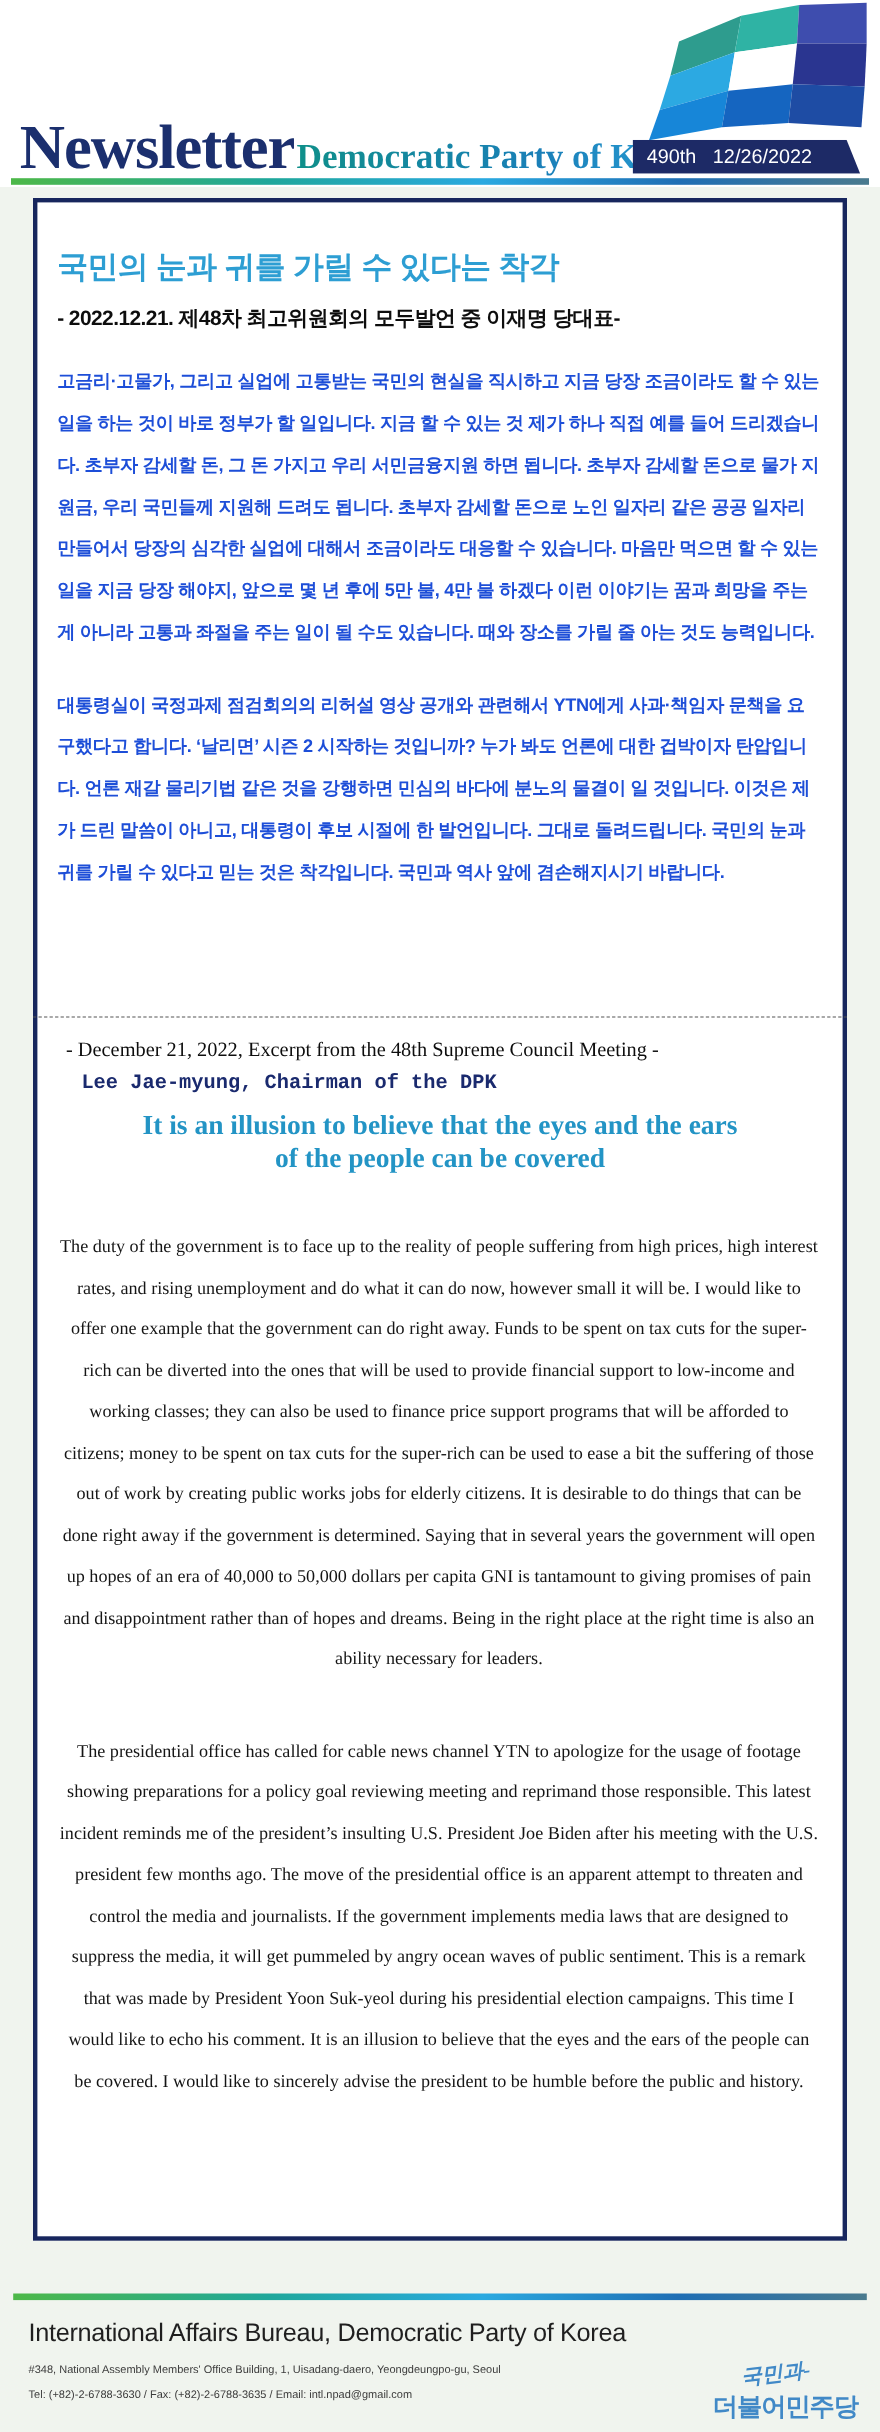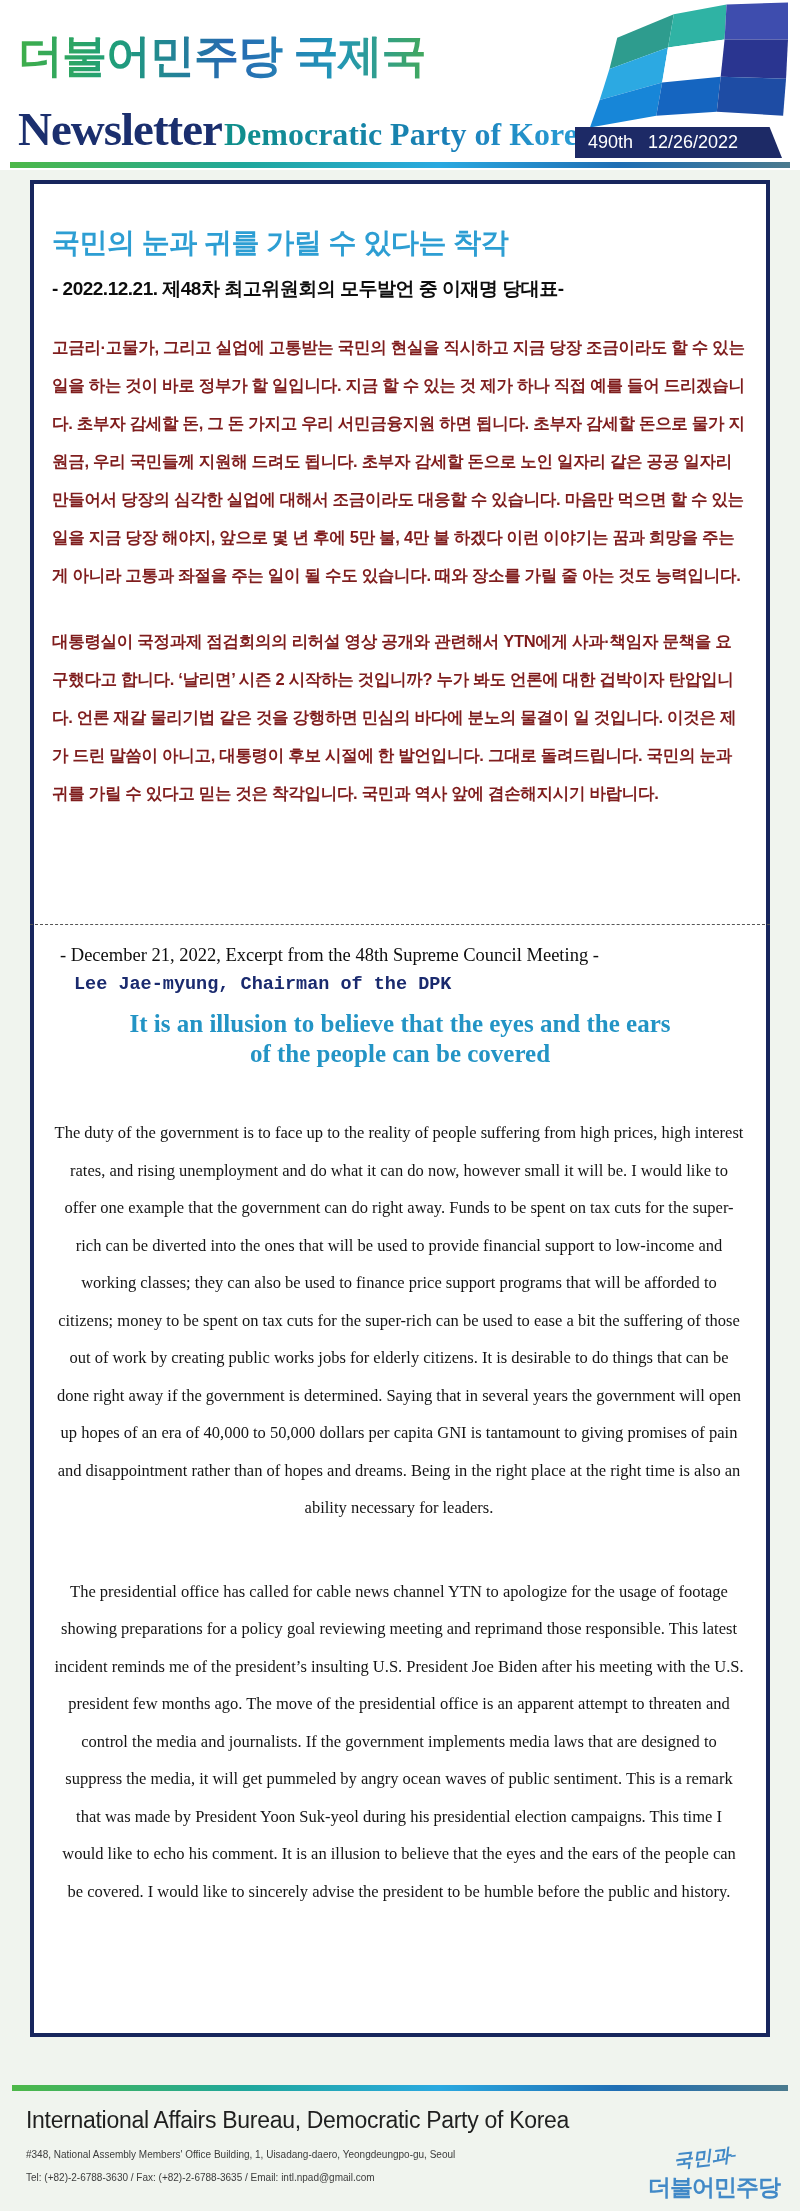--- a/index.html
+++ b/index.html
@@ -17,21 +17,21 @@
   .org-logo {
     position:absolute; left:18px; top:26px;
     font-size:45px; font-weight:bold; letter-spacing:-1px;
     background:linear-gradient(90deg,#3fae49 0%,#1f9e7a 24%,#2769b2 52%,#2196b8 78%,#42a85c 100%);
     -webkit-background-clip:text; background-clip:text;
     -webkit-text-fill-color:transparent; color:#2769b2;
   }
   .nl-row { position:absolute; left:18px; top:102px; white-space:nowrap; }
   .nl-title {
     font-family:"Liberation Serif","DejaVu Serif",serif;
-    font-size:47px; font-weight:600; color:#1b2f6e; letter-spacing:-1px;
+    font-size:57px; font-weight:600; color:#1b2f6e; letter-spacing:-1px;
   }
   .nl-sub {
     font-family:"Liberation Serif","DejaVu Serif",serif;
     font-size:32px; font-weight:600; margin-left:2px;
     background:linear-gradient(90deg,#0f8f8a 0%,#1a7fb8 60%,#2aa0d8 100%);
     -webkit-background-clip:text; background-clip:text;
     -webkit-text-fill-color:transparent; color:#1a7fb8;
   }
   .flag { position:absolute; right:12px; top:0; width:200px; height:128px; }
   .badge {
@@ -58,21 +58,21 @@
     margin-top:40px; padding-left:4px;
     font-size:28px; font-weight:bold; color:#2d9ed3; letter-spacing:-0.5px;
   }
   .k-sub {
     margin-top:14px; padding-left:4px;
     font-size:19px; font-weight:bold; color:#0d0d0d; letter-spacing:-0.5px;
   }
   .k-body {
     margin-top:26px; padding:0 6px 0 4px;
     font-size:16.5px; font-weight:600; line-height:38px;
-    color:#7f1d1d; letter-spacing:-0.3px;
+    color:#1d4ed8; letter-spacing:-0.3px;
   }
   .k-body + .k-body { margin-top:28px; }
   .dotted { margin:112px -18px 0 -18px; border-top:1.5px dashed #555; height:0; }
   .e-date {
     margin-top:20px; padding-left:12px;
     font-family:"Liberation Serif","DejaVu Serif",serif;
     font-size:18.5px; color:#0d0d0d;
   }
   .e-author {
     margin-top:8px; padding-left:26px;
@@ -106,21 +106,20 @@
     font-family:"Liberation Serif","DejaVu Serif",serif;
     font-style:italic; font-size:19px; font-weight:bold; color:#4189c7;
     transform:rotate(-7deg); margin-right:18px; margin-bottom:1px;
   }
   .f-logo-text { font-size:23px; font-weight:bold; color:#4189c7; letter-spacing:-1px; }
 </style>
 </head>
 <body>
 
 <header>
-  <div class="org-logo">더불어민주당 국제국</div>
   <div class="nl-row">
     <span class="nl-title">Newsletter</span><span class="nl-sub">Democratic Party of Korea</span>
   </div>
   <svg class="flag" viewBox="0 0 205 130" aria-hidden="true">
     <polygon points="30,38 88,14 82,48 22,70" fill="#2e9c8e"></polygon>
     <polygon points="22,70 82,48 76,84 12,102" fill="#2ca9e2"></polygon>
     <polygon points="12,102 76,84 70,118 2,130" fill="#1786d8"></polygon>
     <polygon points="88,14 142,4 140,40 82,48" fill="#2fb3a4"></polygon>
     <polygon points="82,48 140,40 136,78 76,84" fill="#ffffff"></polygon>
     <polygon points="76,84 136,78 132,114 70,118" fill="#1565c0"></polygon>

